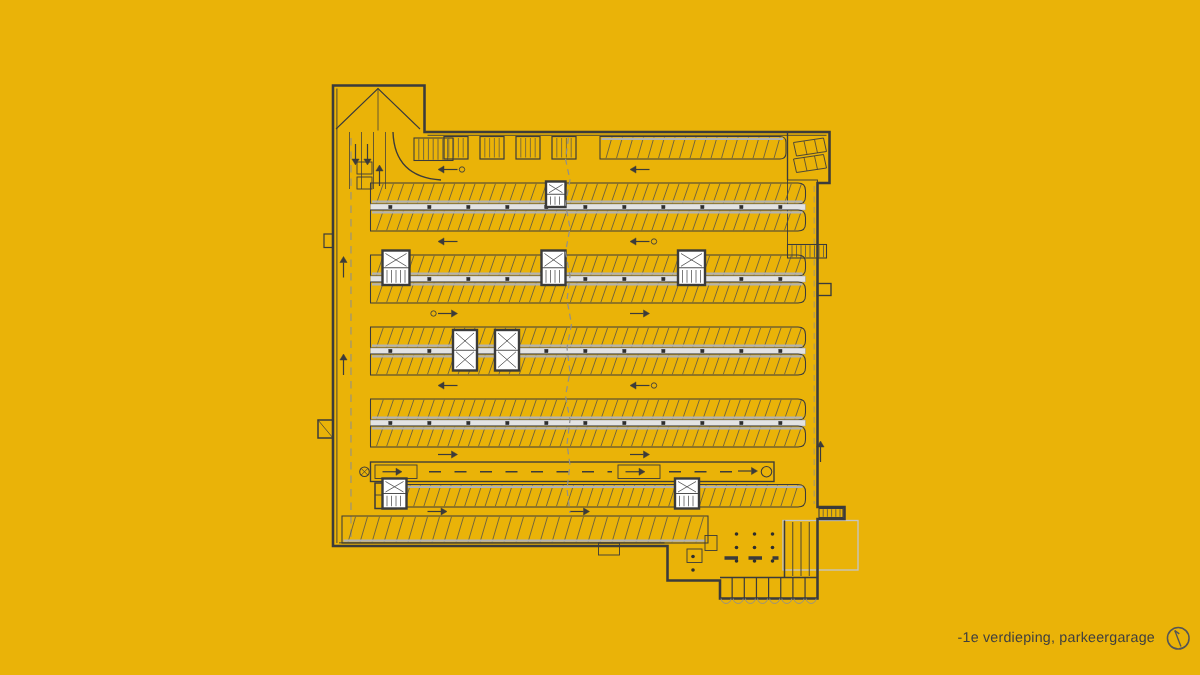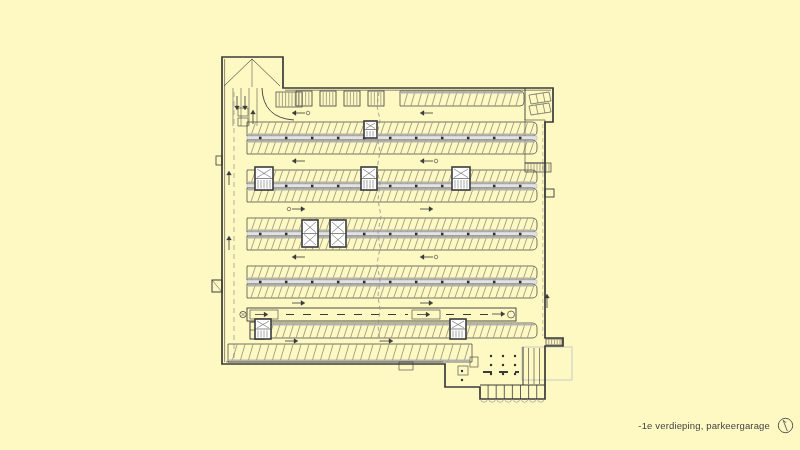--- a/index.html
+++ b/index.html
@@ -1,16 +1,16 @@
 <!DOCTYPE html>
 <html><head>
 <meta charset="utf-8">
 <style>
   html,body{margin:0;padding:0;background:#ffffff;width:800px;height:450px;overflow:hidden;}
-  #stage{position:relative;width:800px;height:450px;background:#fef9c3;font-family:"Liberation Sans",sans-serif;}
+  #stage{position:relative;width:800px;height:450px;background:#eab308;font-family:"Liberation Sans",sans-serif;}
   #plan-svg{position:absolute;left:0;top:0;}
   .caption{position:absolute;top:417px;right:6px;display:flex;align-items:center;gap:7px;}
   .caption span{font-size:9.5px;color:#3f3f3f;letter-spacing:.15px;line-height:16px;}
 </style>
 </head>
 <body>
 
 <div id="stage">
   <svg id="plan-svg" width="800" height="450" viewBox="0 0 800 450">
       <rect x="522" y="347" width="50" height="33" stroke="#c6c6c6" stroke-width="0.9" fill="none"></rect>

